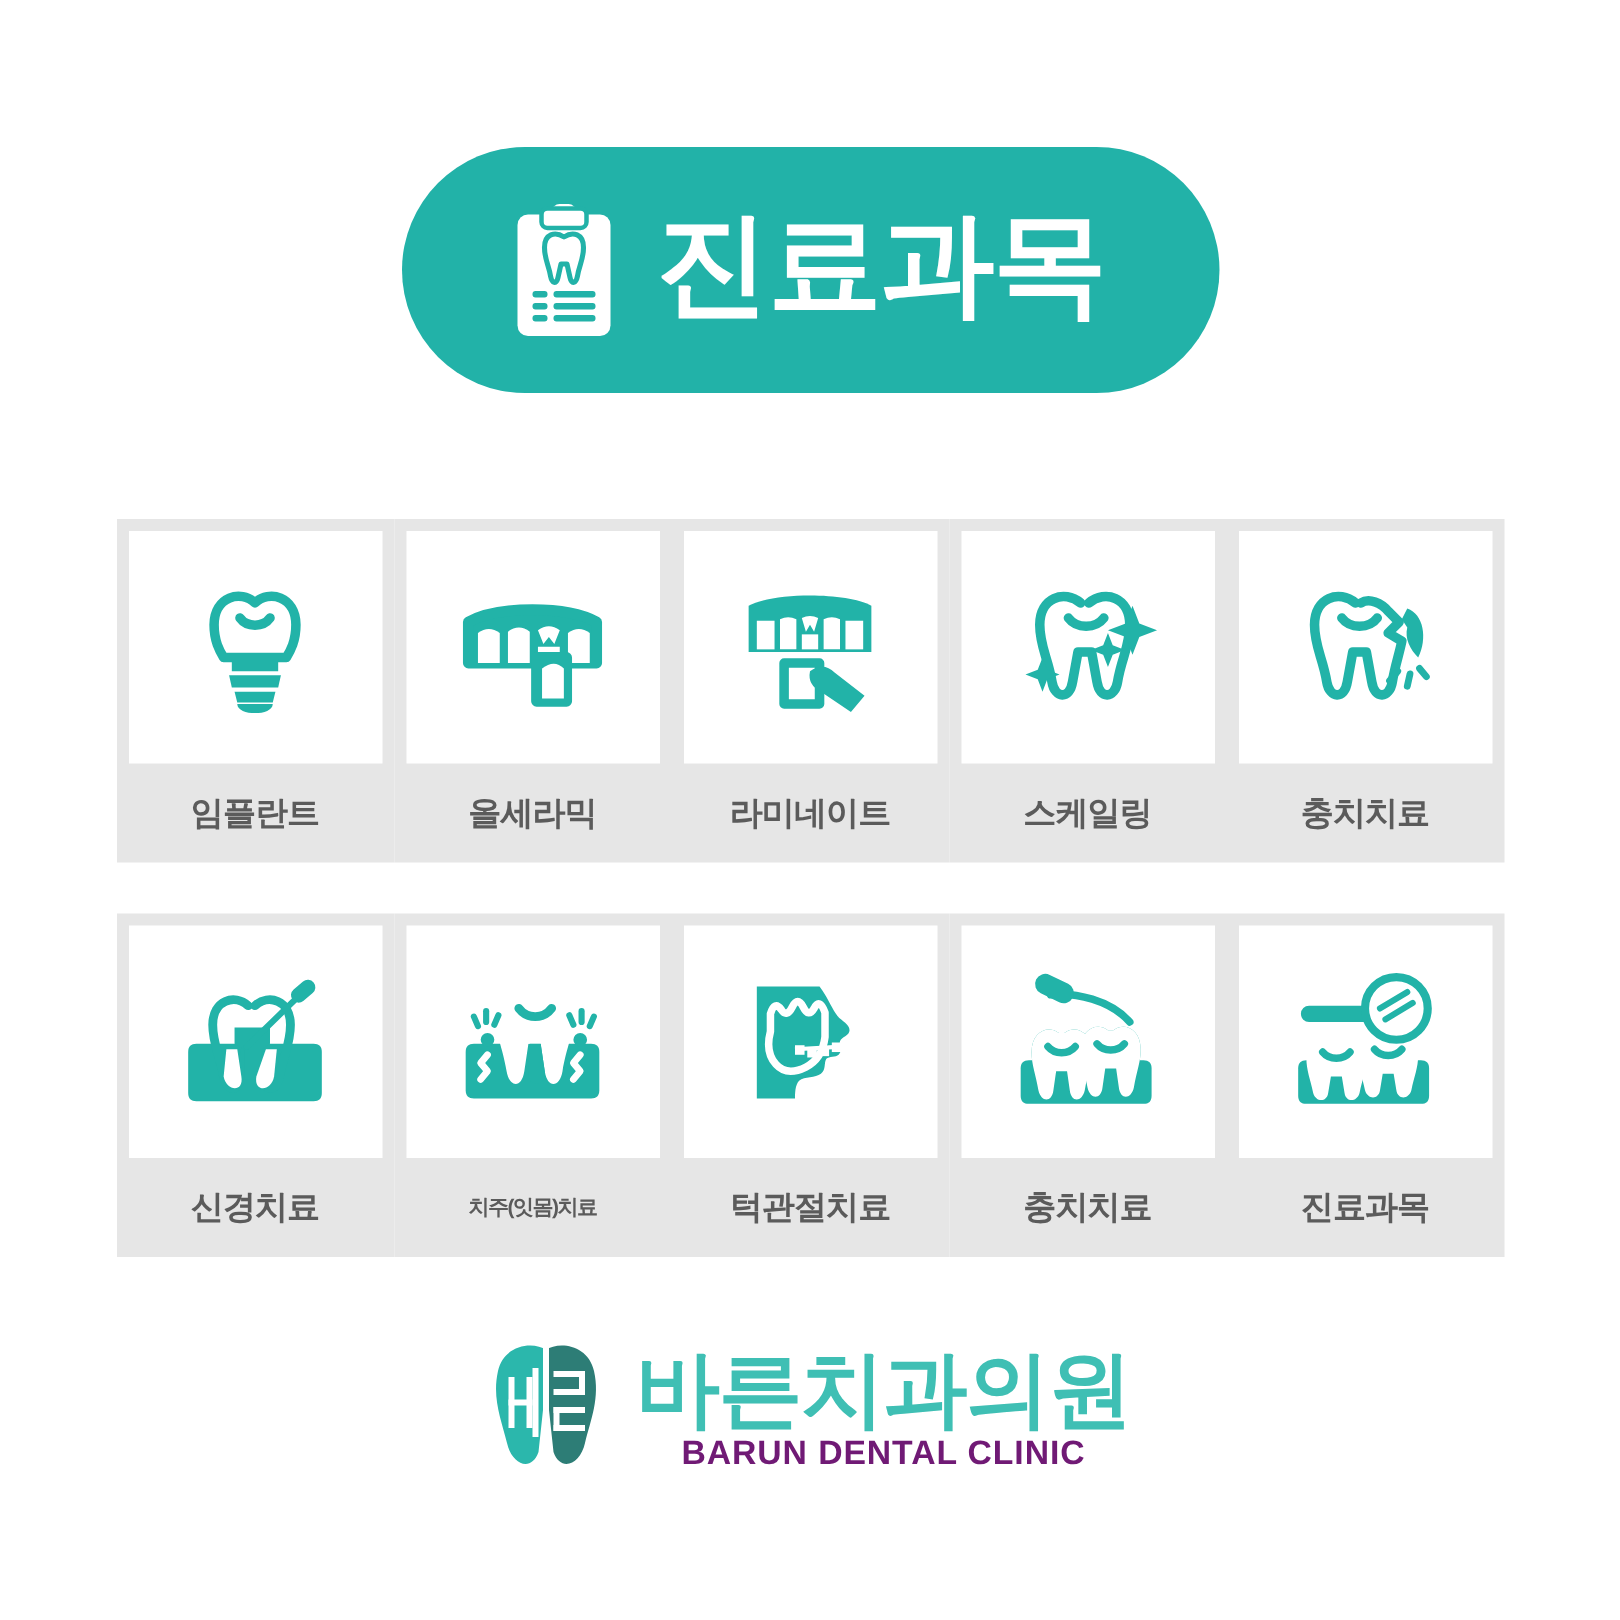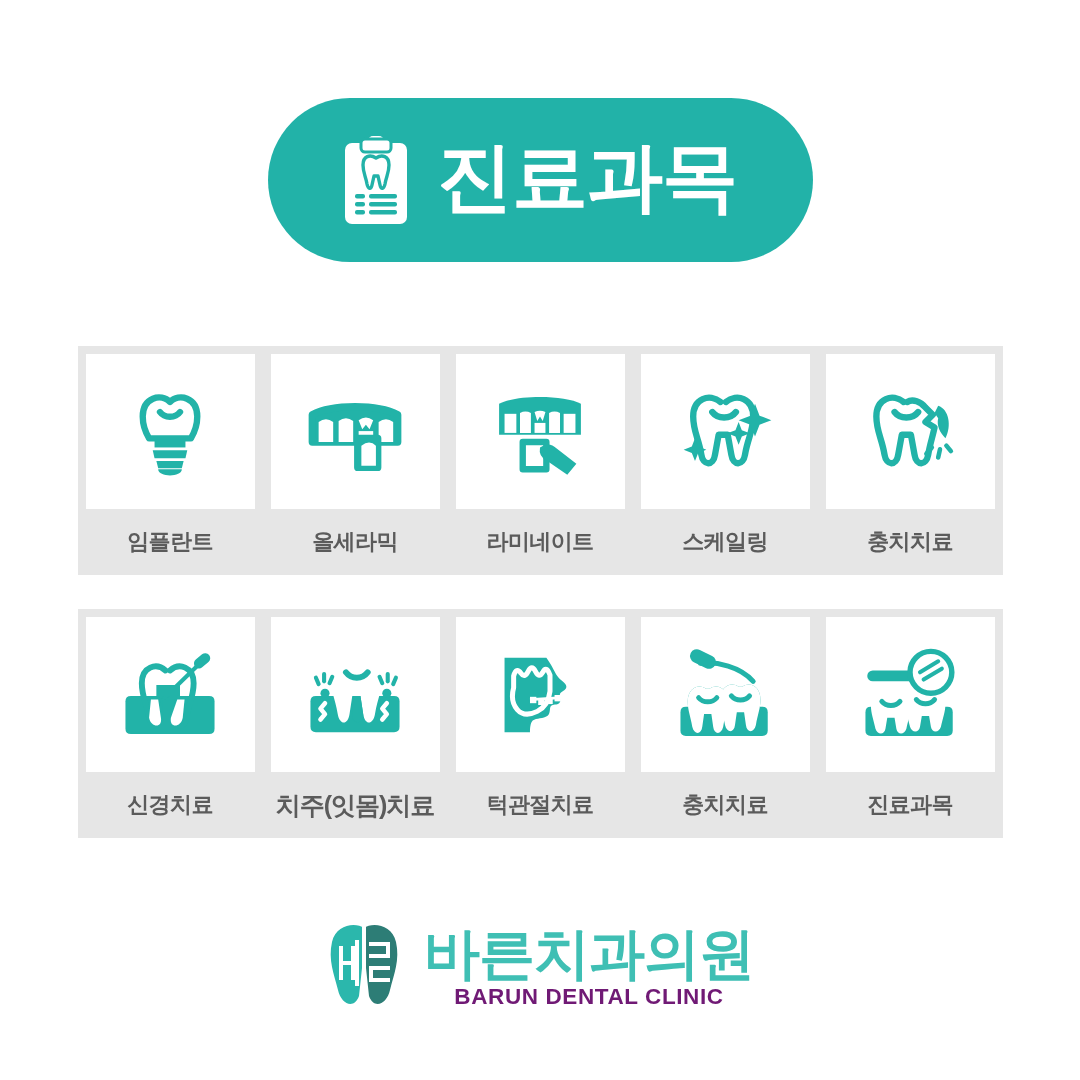--- a/index.html
+++ b/index.html
@@ -101,27 +101,27 @@
     display: flex;
     align-items: center;
     justify-content: center;
     font-size: 22px;
     font-weight: bold;
     color: #5b5b5b;
     letter-spacing: -0.6px;
     white-space: nowrap;
   }
   .card-label.small {
-    font-size: 25px;
+    font-size: 14px;
     letter-spacing: -1px;
   }
 
   
   .footer {
-    margin-top: 84px;
+    margin-top: 56px;
     display: flex;
     flex-direction: column;
     align-items: center;
   }
   .footer-main {
     display: flex;
     align-items: center;
     gap: 22px;
   }
   .logo-mark {

